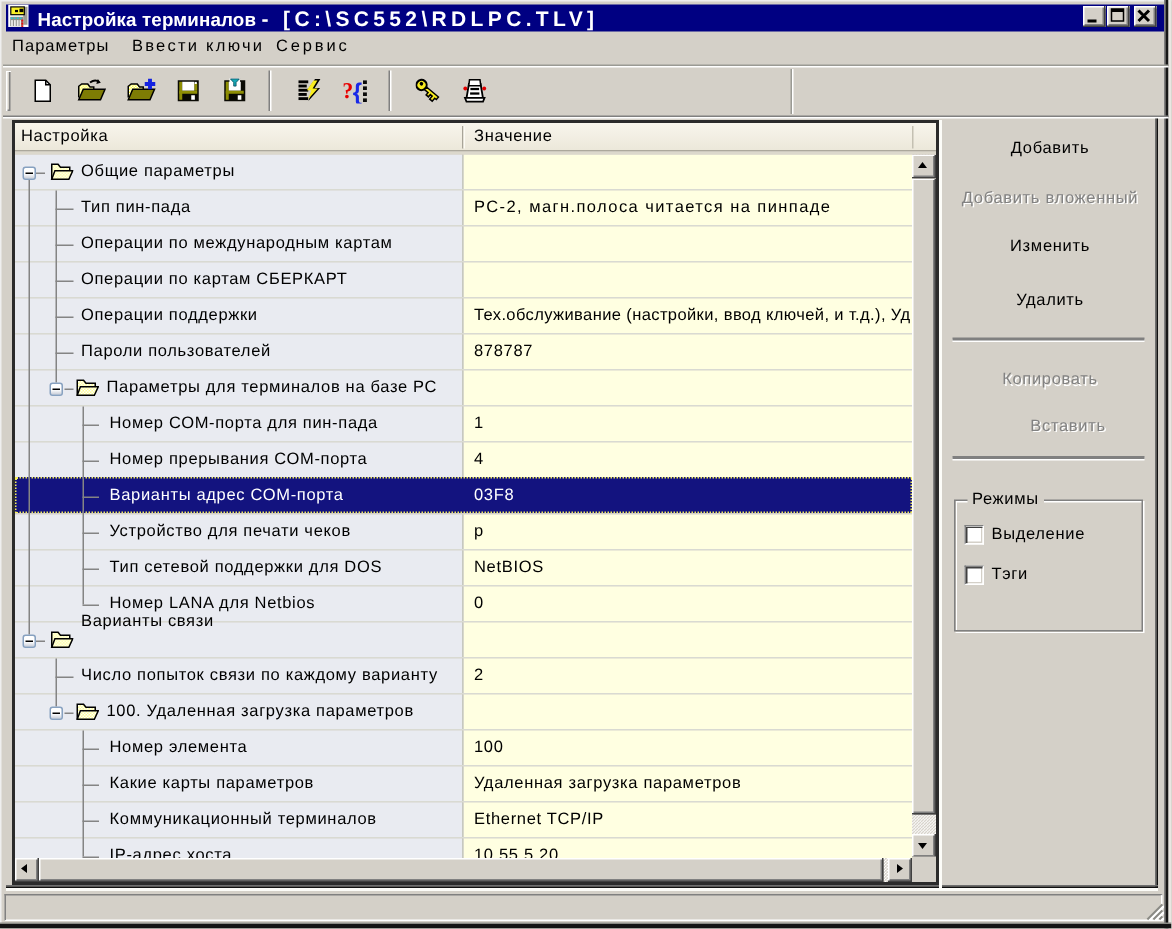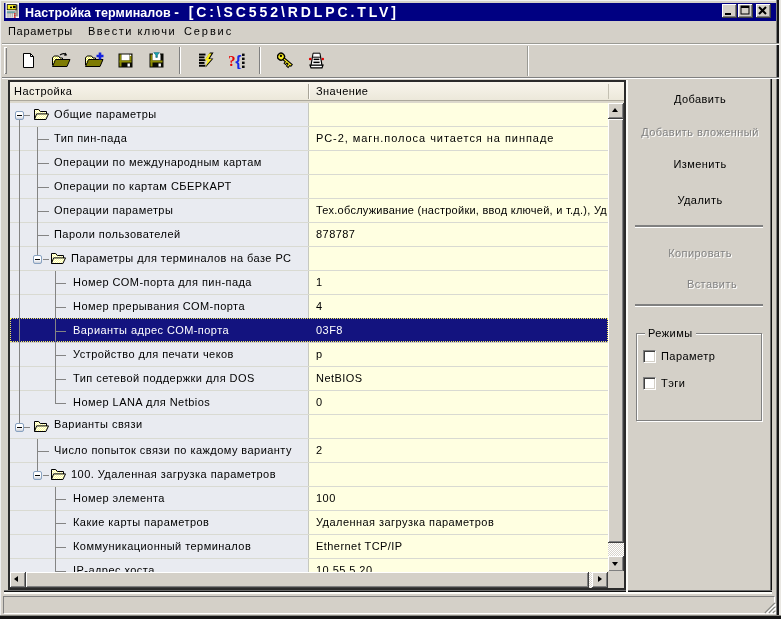--- a/index.html
+++ b/index.html
@@ -301,21 +301,21 @@
       </pattern>
     </defs>
 <path d="M1.5 11.5 V1.5 h4.2 l1.6 2 h6.2 v2.5" fill="url(#hp1)" stroke="#000"></path>
 <path d="M3.6 5.9 h11.9 l-2.6 5.6 H1.5 z" fill="url(#hp1)" stroke="#000"></path>
 </svg>
 <div class="t" style="left:54px;top:103px;color:#000000">Общие параметры</div>
 <div class="t" style="left:54px;top:127px;color:#000000">Тип пин-пада</div>
 <div class="t" style="left:316px;top:127px;color:#000000"><span style="letter-spacing:0.95px">РС-2, магн.полоса читается на пинпаде</span></div>
 <div class="t" style="left:54px;top:151px;color:#000000">Операции по международным картам</div>
 <div class="t" style="left:54px;top:175px;color:#000000">Операции по картам СБЕРКАРТ</div>
-<div class="t" style="left:54px;top:199px;color:#000000">Операции параметры</div>
+<div class="t" style="left:54px;top:199px;color:#000000">Операции поддержки</div>
 <div class="t" style="left:316px;top:199px;color:#000000"><span style="letter-spacing:0.26px">Тех.обслуживание (настройки, ввод ключей, и т.д.), Уд...</span></div>
 <div class="t" style="left:54px;top:223px;color:#000000">Пароли пользователей</div>
 <div class="t" style="left:316px;top:223px;color:#000000">878787</div>
 <svg style="position:absolute;left:50px;top:252px" width="16" height="13" viewBox="0 0 16 13">
 <defs>
       <pattern id="hp2" width="2" height="2" patternUnits="userSpaceOnUse">
 <rect width="2" height="2" fill="#ffff96"></rect>
         <rect width="1" height="1" fill="#ffffff"></rect>
 <rect x="1" y="1" width="1" height="1" fill="#ffffff"></rect>
       </pattern>
@@ -340,21 +340,21 @@
 <defs>
       <pattern id="hp3" width="2" height="2" patternUnits="userSpaceOnUse">
 <rect width="2" height="2" fill="#ffff96"></rect>
         <rect width="1" height="1" fill="#ffffff"></rect>
 <rect x="1" y="1" width="1" height="1" fill="#ffffff"></rect>
       </pattern>
     </defs>
 <path d="M1.5 11.5 V1.5 h4.2 l1.6 2 h6.2 v2.5" fill="url(#hp3)" stroke="#000"></path>
 <path d="M3.6 5.9 h11.9 l-2.6 5.6 H1.5 z" fill="url(#hp3)" stroke="#000"></path>
 </svg>
-<div class="t" style="left:54px;top:413px;color:#000000">Варианты связи</div>
+<div class="t" style="left:54px;top:403px;color:#000000">Варианты связи</div>
 <div class="t" style="left:54px;top:439px;color:#000000">Число попыток связи по каждому варианту</div>
 <div class="t" style="left:316px;top:439px;color:#000000">2</div>
 <svg style="position:absolute;left:50px;top:468px" width="16" height="13" viewBox="0 0 16 13">
 <defs>
       <pattern id="hp4" width="2" height="2" patternUnits="userSpaceOnUse">
 <rect width="2" height="2" fill="#ffff96"></rect>
         <rect width="1" height="1" fill="#ffffff"></rect>
 <rect x="1" y="1" width="1" height="1" fill="#ffffff"></rect>
       </pattern>
     </defs>
@@ -391,21 +391,21 @@
 <div class="t dis" style="left:630px;top:126px;width:140px;height:13px;line-height:13px;text-align:center">Добавить вложенный</div>
 <div class="t" style="left:630px;top:158px;width:140px;height:13px;line-height:13px;text-align:center">Изменить</div>
 <div class="t" style="left:630px;top:194px;width:140px;height:13px;line-height:13px;text-align:center">Удалить</div>
 <div class="sep" style="left:635px;top:225px;width:128px"></div>
 <div class="t dis" style="left:630px;top:247px;width:140px;height:13px;line-height:13px;text-align:center">Копировать</div>
 <div class="t dis" style="left:642px;top:278px;width:140px;height:13px;line-height:13px;text-align:center">Вставить</div>
 <div class="sep" style="left:635px;top:304px;width:128px"></div>
 <div style="left:636px;top:333px;width:126px;height:88px;border:1px solid #808080;box-shadow:inset 1px 1px 0 #ffffff, 1px 1px 0 #ffffff"></div>
 <div class="t" style="left:645px;top:327px;height:12px;line-height:12px;background:#d4d0c8;padding:0 3px">Режимы</div>
 <div style="left:643px;top:350px;width:13px;height:13px;background:#ffffff;border:1px solid;border-color:#808080 #ffffff #ffffff #808080;box-shadow:inset 1px 1px 0 #404040, inset -1px -1px 0 #d4d0c8"></div>
-<div class="t" style="left:661px;top:350px;height:13px;line-height:13px">Параметр</div>
+<div class="t" style="left:661px;top:350px;height:13px;line-height:13px">Выделение</div>
 <div style="left:643px;top:377px;width:13px;height:13px;background:#ffffff;border:1px solid;border-color:#808080 #ffffff #ffffff #808080;box-shadow:inset 1px 1px 0 #404040, inset -1px -1px 0 #d4d0c8"></div>
 <div class="t" style="left:661px;top:377px;height:13px;line-height:13px">Тэги</div>
 <div style="left:3px;top:596px;width:772px;height:18px;background:#d4d0c8;border:1px solid;border-color:#808080 #ffffff #ffffff #808080"></div>
 <svg style="position:absolute;left:762px;top:600px" width="14" height="14" viewBox="0 0 14 14">
 <g stroke-width="1.6">
       <path d="M13 3 L3 13" stroke="#8a8a84"></path>
       <path d="M14 4 L4 14" stroke="#fff"></path>
 <path d="M13 7 L7 13" stroke="#8a8a84"></path>
       <path d="M14 8 L8 14" stroke="#fff"></path>
 <path d="M13 11 L11 13" stroke="#8a8a84"></path>

